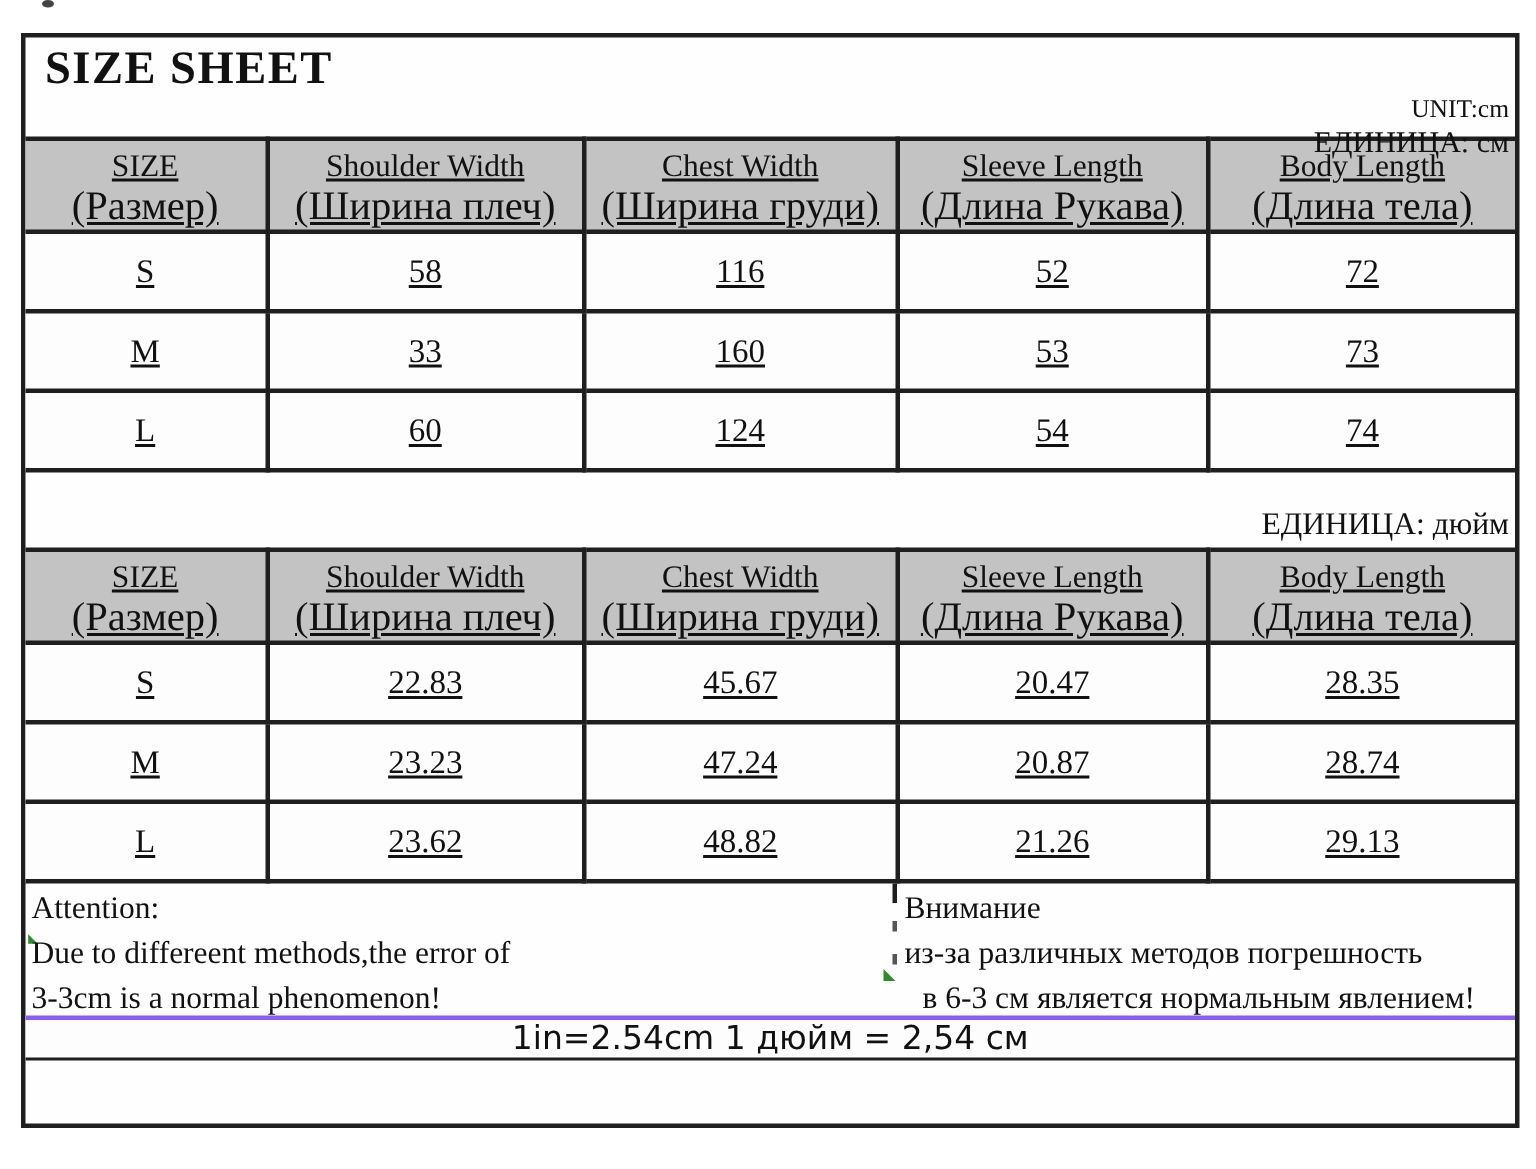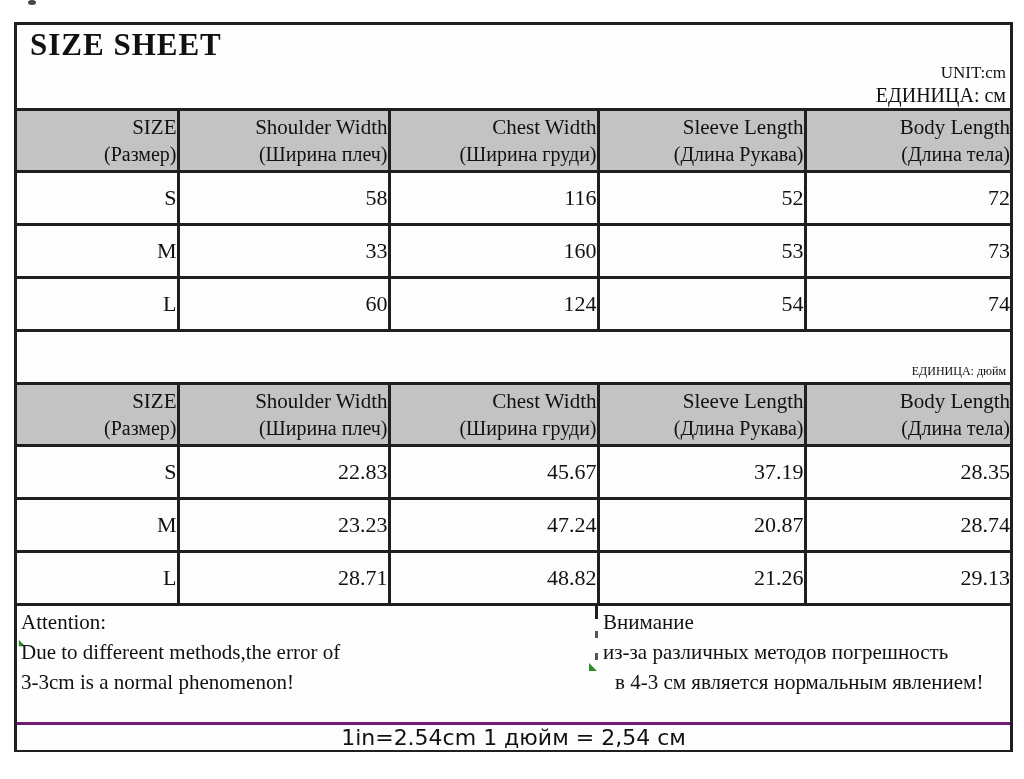--- a/index.html
+++ b/index.html
@@ -8,55 +8,55 @@
     font-family:"Liberation Serif","DejaVu Serif",serif;color:#111;
     overflow:hidden;
   }
   .sheet{
     position:absolute;left:14px;top:22px;width:999px;height:730px;
     border:3px solid #1f1f1f;box-sizing:border-box;background:#fefefe;
   }
   .artifact{position:absolute;left:28px;top:0;width:8px;height:5px;background:#444;border-radius:50%;}
 
   
-  .title-block{position:relative;height:83px;}
+  .title-block{position:relative;height:66px;}
   .size-sheet-title{position:absolute;left:13px;top:2px;font-size:31px;font-weight:bold;letter-spacing:1px;}
   .unit-cm-en{position:absolute;right:4px;top:38px;font-size:17px;}
   .unit-cm-ru{position:absolute;right:4px;top:59px;font-size:20px;}
 
   
   .tblwrap{width:100%;}
   table{width:100%;border-collapse:collapse;table-layout:fixed;}
-  td{border:3px solid #1f1f1f;text-align:right;vertical-align:middle;padding:0;}
+  td{border:3px solid #1f1f1f;text-align:center;vertical-align:middle;padding:0;text-decoration:underline;}
   td:first-child{border-left:none;}
   td:last-child{border-right:none;}
   tr.hdr td{background:#c3c3c3;height:59px;}
   tr.datarow td{height:50px;font-size:22px;background:#fdfdfd;}
   .h-en{font-size:21px;line-height:27px;}
-  .h-ru{font-size:20px;line-height:26px;}
+  .h-ru{font-size:27px;line-height:26px;}
 
   
   .unit-gap{position:relative;height:50px;}
-  .unit-inch-ru{position:absolute;right:4px;bottom:3px;font-size:12px;}
-
-  
-  .attention{position:relative;height:116px;font-size:21px;}
+  .unit-inch-ru{position:absolute;right:4px;bottom:3px;font-size:21px;}
+
+  
+  .attention{position:relative;height:88px;font-size:21px;}
   .attention-left{position:absolute;left:4px;top:1px;line-height:30px;text-align:left;}
   .attention-right{position:absolute;left:586px;top:1px;line-height:30px;text-align:left;}
   .ru-indent{padding-left:12px;}
   .attn-divider-top{position:absolute;left:578px;top:0;width:3px;height:13px;background:#1f1f1f;}
   .attn-dash1{position:absolute;left:578px;top:25px;width:3px;height:7px;background:#555;}
   .attn-dash2{position:absolute;left:578px;top:47px;width:3px;height:7px;background:#555;}
   .green-tri{width:0;height:0;border-bottom:8px solid #2e8b2e;border-right:8px solid transparent;position:absolute;}
   .tri-ru{left:572px;top:57px;}
   .tri-en{left:1px;top:33px;transform:scale(0.8);}
 
   
   .footer{
-    position:relative;height:30px;border-top:3px solid #701a75;border-bottom:2px solid #1f1f1f;
+    position:relative;height:30px;border-top:3px solid #8b5cf6;border-bottom:2px solid #1f1f1f;
     box-sizing:border-box;display:flex;align-items:center;justify-content:center;
     font-family:"DejaVu Sans","Liberation Sans",sans-serif;font-size:22px;background:#fdfdfd;
   }
 </style>
 </head>
 <body>
 
 <span class="artifact"></span>
 
 <div class="sheet">
@@ -157,33 +157,33 @@
             </td>
           <td>
               <div class="h-en">Body Length</div>
               <div class="h-ru">(Длина тела)</div>
             </td>
         </tr>
         <tr class="datarow">
           <td>S</td>
           <td>22.83</td>
           <td>45.67</td>
-          <td>37.19</td>
+          <td>20.47</td>
           <td>28.35</td>
         </tr>
         <tr class="datarow">
           <td>M</td>
           <td>23.23</td>
           <td>47.24</td>
           <td>20.87</td>
           <td>28.74</td>
         </tr>
         <tr class="datarow">
           <td>L</td>
-          <td>28.71</td>
+          <td>23.62</td>
           <td>48.82</td>
           <td>21.26</td>
           <td>29.13</td>
         </tr>
       </tbody>
     </table>
   </div>
 
   <div class="attention">
     <div class="attn-divider-top"></div>
@@ -192,21 +192,21 @@
     <span class="green-tri tri-en"></span>
     <span class="green-tri tri-ru"></span>
     <div class="attention-left">
       <div>Attention:</div>
       <div>Due to differeent methods,the error of</div>
       <div>3-3cm is a normal  phenomenon!</div>
     </div>
     <div class="attention-right">
       <div>Внимание</div>
       <div>из-за различных методов погрешность</div>
-      <div class="ru-indent">в 4-3 см является нормальным явлением!</div>
+      <div class="ru-indent">в 6-3 см является нормальным явлением!</div>
     </div>
   </div>
 
   <div class="footer">
     <span>1in=2.54cm  1 дюйм = 2,54 см</span>
   </div>
 
 </div>
 
 </body></html>

